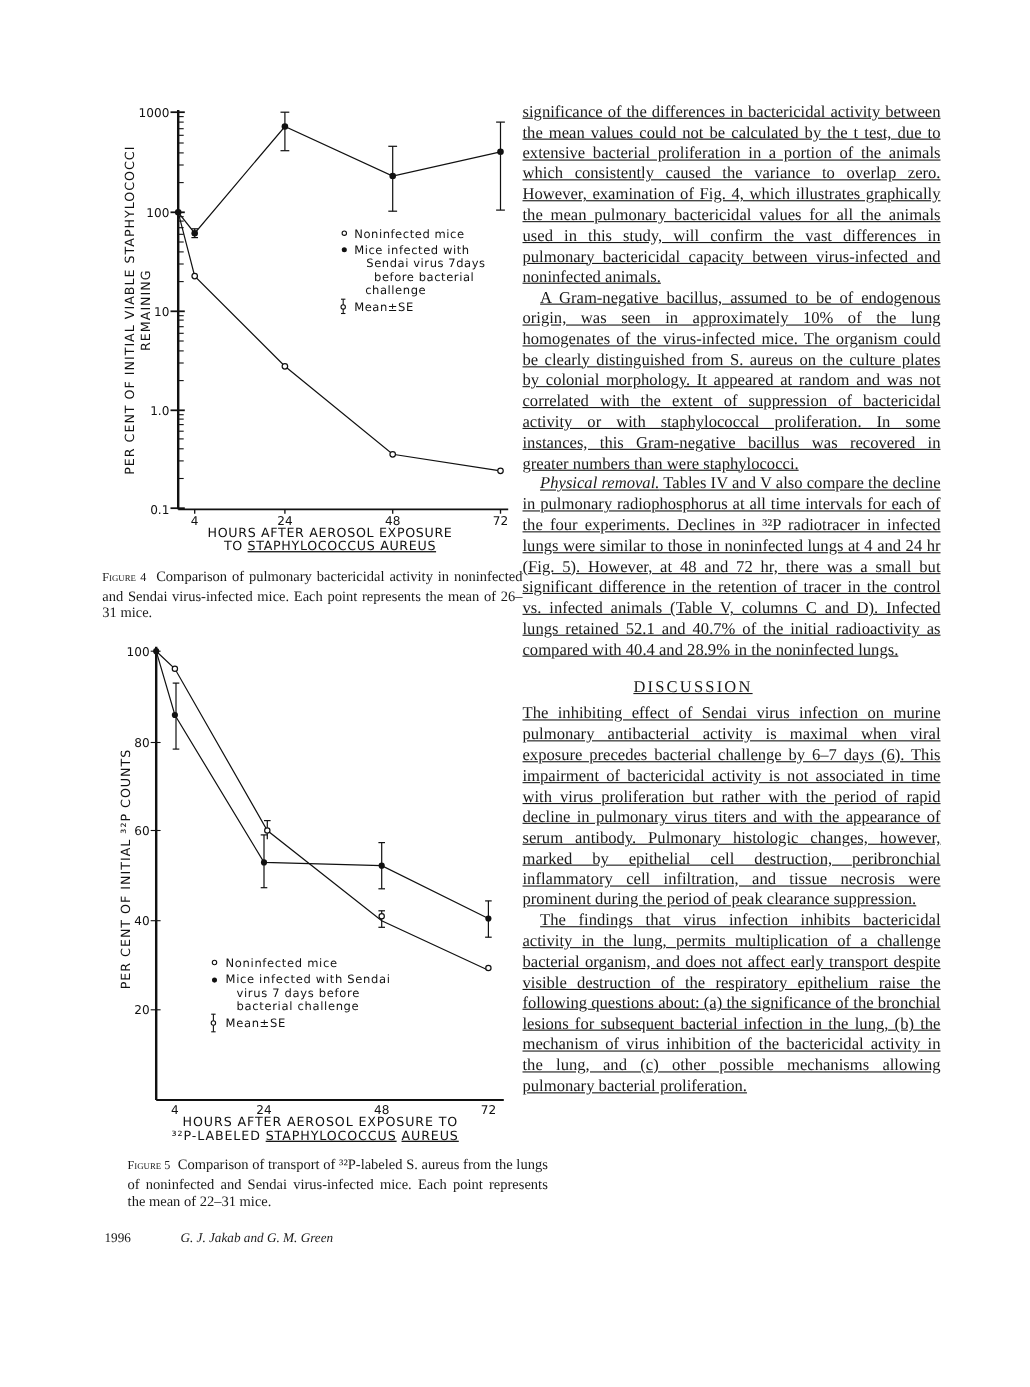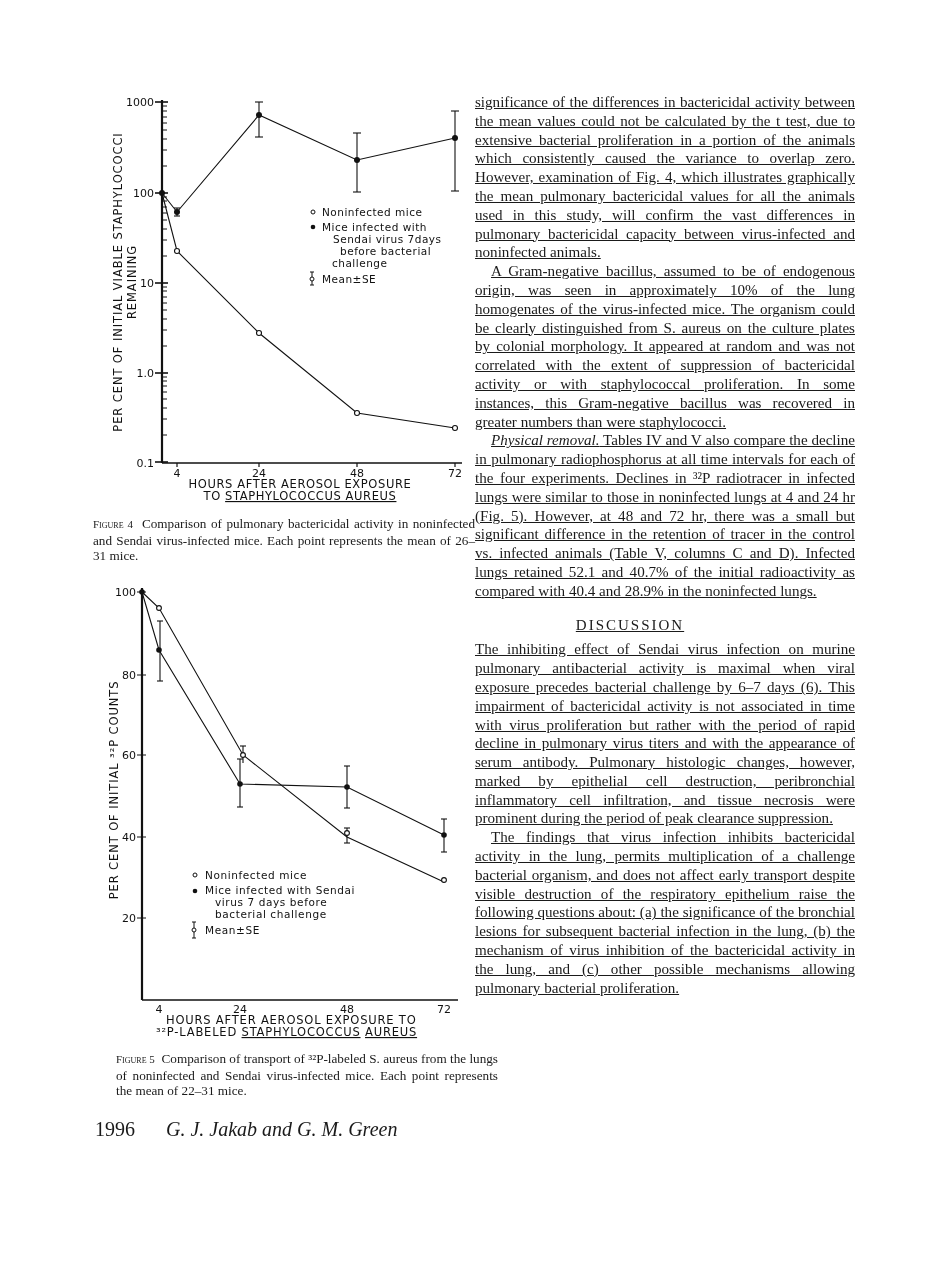--- a/index.html
+++ b/index.html
@@ -5,21 +5,21 @@
   html,body{margin:0;padding:0;background:#fff;}
   body{width:936px;height:1261px;position:relative;overflow:hidden;font-family:"Liberation Serif","DejaVu Serif",serif;color:#1a1a1a;}
   .fig{position:absolute;left:0;top:0;}
   svg text{font-family:"DejaVu Sans","Liberation Sans",sans-serif;fill:#111;}
   .caption{position:absolute;font-size:13.2px;line-height:15.5px;text-align:justify;text-align-last:left;}
   .caption .sc{font-variant:small-caps;font-size:11px;}
   .col{position:absolute;left:475px;width:380px;font-size:15.1px;line-height:18.8px;text-align:justify;text-decoration:underline;}
   .col p{margin:0;}
   .col p.ind{text-indent:16px;}
   .col h2{margin:15px 0 6px 0;font-size:15px;letter-spacing:2px;font-weight:normal;text-align:center;padding-right:70px;}
-  .footer{position:absolute;left:95px;top:1118px;font-size:20px;}
+  .footer{position:absolute;left:95px;top:1118px;font-size:12px;}
   .footer .pg{display:inline-block;width:66px;}
   .footer .auth{font-style:italic;}
 </style>
 </head>
 <body>
 
 <svg class="fig" width="936" height="1261" xmlns="http://www.w3.org/2000/svg">
   <g stroke="#111" fill="none" stroke-width="1.2">
 
     <line x1="162" y1="100" x2="162" y2="463" stroke-width="2.2"></line>

